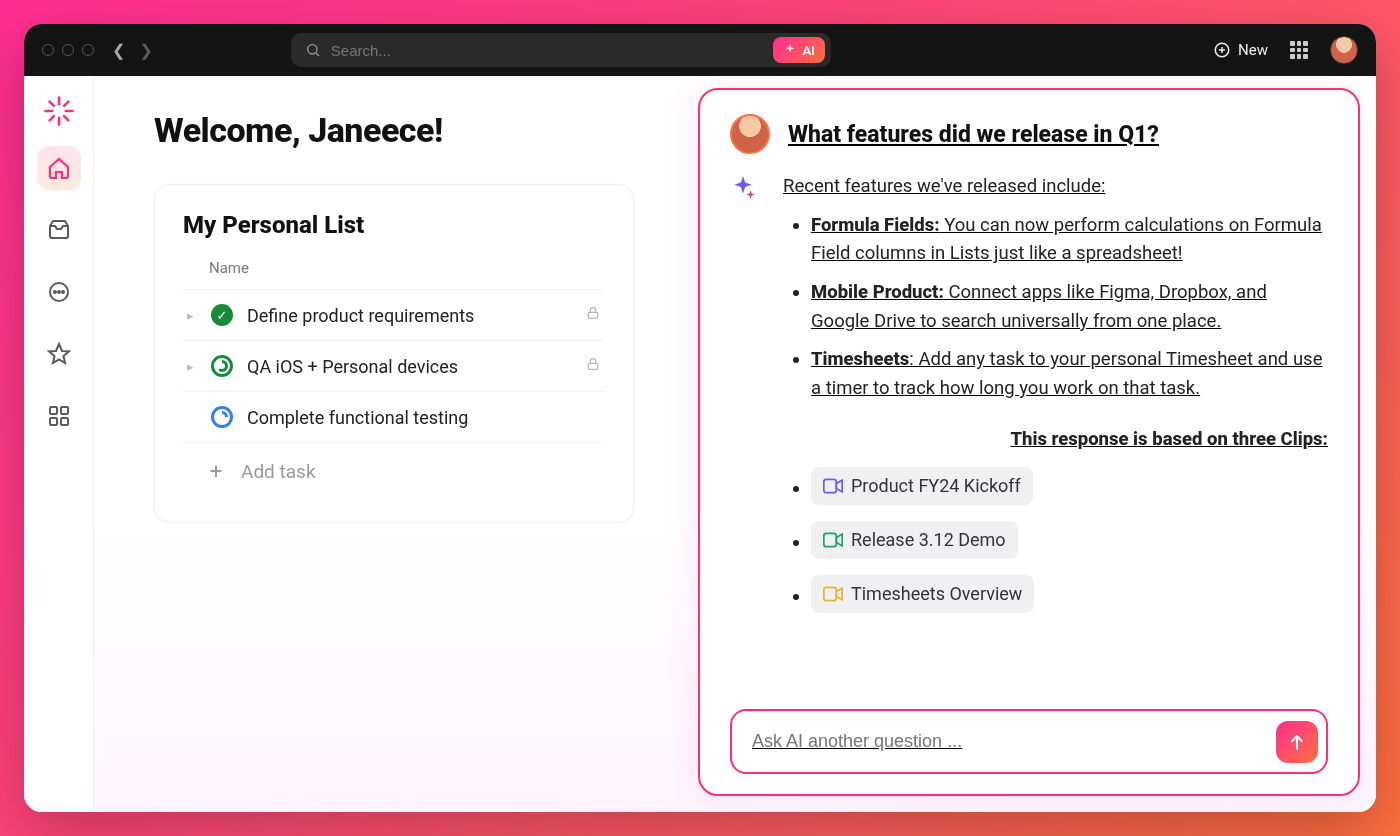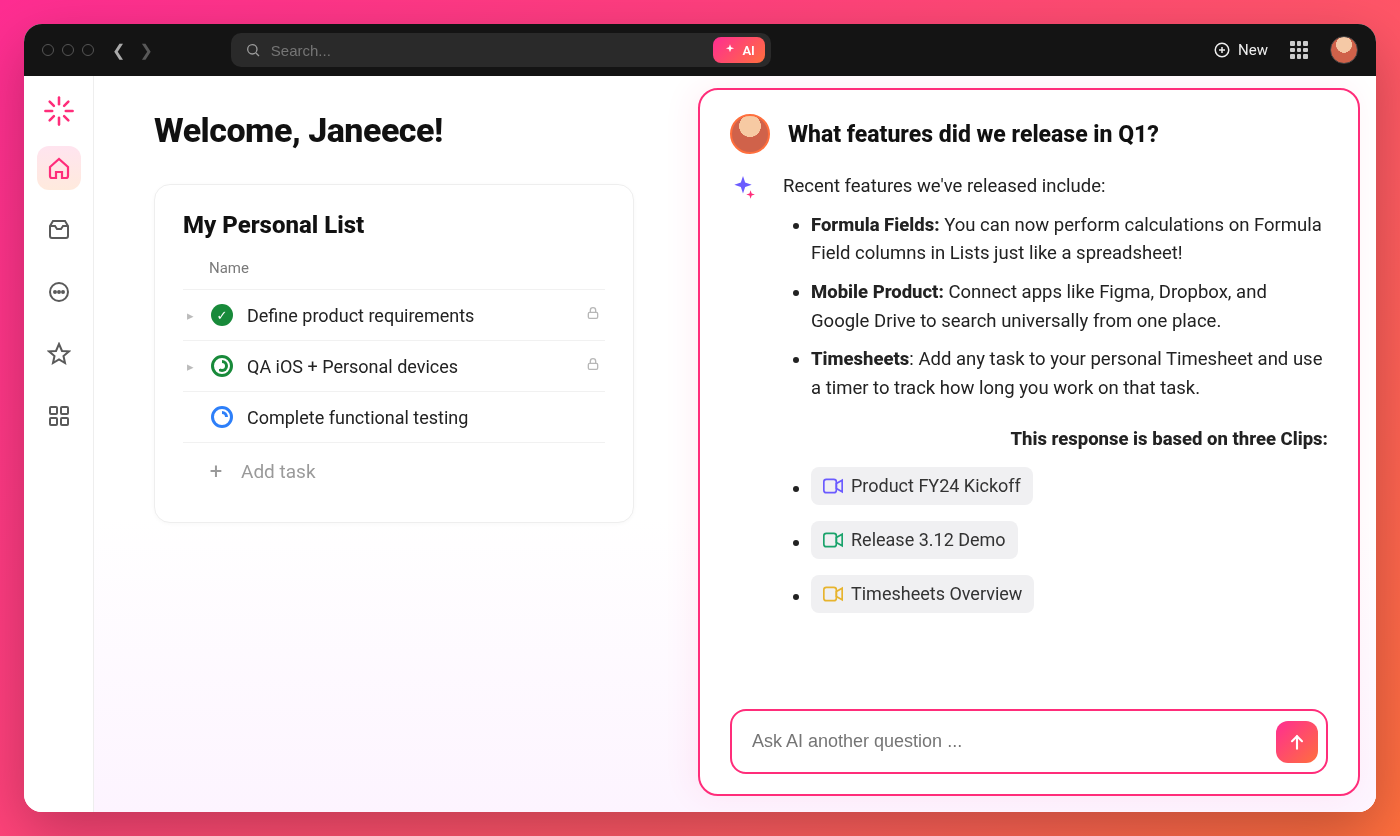--- a/index.html
+++ b/index.html
@@ -28,21 +28,21 @@
     color: #eee;
   }
   .traffic { display:flex; gap:8px; }
   .traffic span {
     width:12px; height:12px; border-radius:50%;
     border:1px solid #555;
   }
   .navarrows { display:flex; gap:14px; color:#aaa; font-size:16px; }
   .navarrows span { cursor:pointer; }
   .searchbox {
-    flex:1; max-width:540px; margin-left:60px;
+    flex:1; max-width:540px; margin-left:120px;
     height:34px; background:#2a2a2a; border-radius:10px;
     display:flex; align-items:center; padding:0 14px;
     color:#9a9a9a; gap:10px; position:relative;
   }
   .searchbox input {
     flex:1; background:transparent; border:none; outline:none;
     color:#ddd; font-size:15px;
   }
   .ai-badge {
     position:absolute; right:6px; top:4px; bottom:4px;
@@ -123,20 +123,21 @@
   
   .ai-panel {
     position:absolute; top:12px; right:16px; bottom:16px;
     width:662px;
     background:#fff;
     border:2px solid #ff2d7a;
     border-radius:20px;
     display:flex; flex-direction:column;
     padding:24px 30px 20px;
     box-shadow:-6px 0 30px rgba(255,45,122,.08);
+    text-decoration:underline;
   }
   .ai-q { display:flex; align-items:center; gap:18px; margin-bottom:18px; }
   .avatar-md {
     width:40px; height:40px; border-radius:50%;
     background:radial-gradient(circle at 50% 28%, #f7caa3 0 34%, #d0624a 35% 100%);
     border:2px solid #ff6f3d;
   }
   .ai-q-text { font-size:23px; font-weight:800; color:#111; }
   .ai-a { display:flex; gap:27px; }
   .sparkle { width:26px; flex:none; padding-top:3px; }

